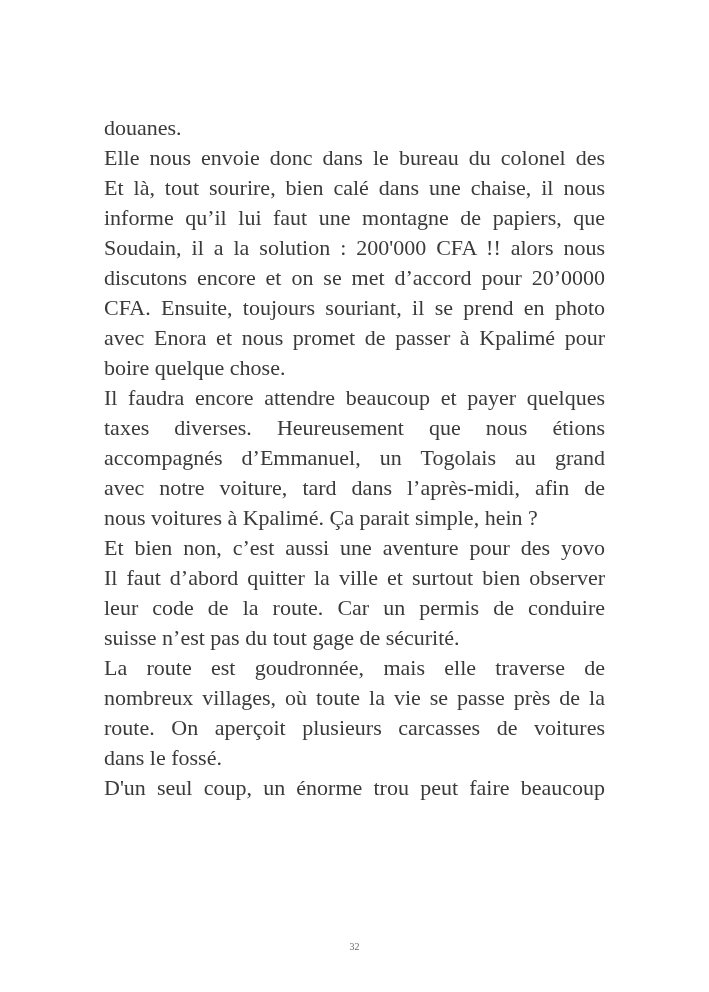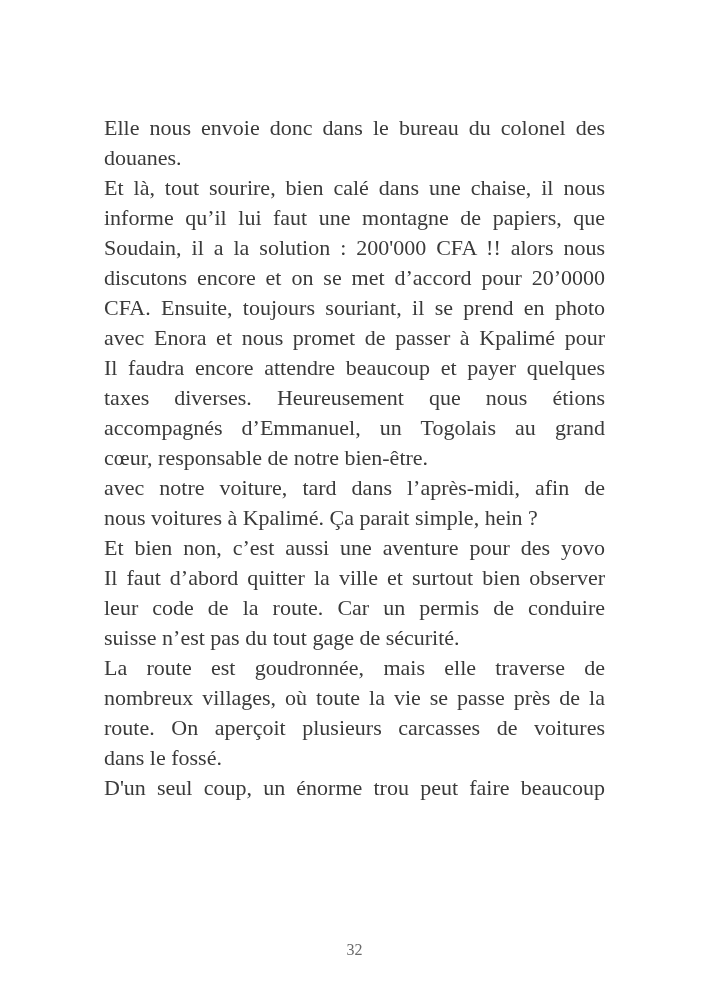--- a/index.html
+++ b/index.html
@@ -45,48 +45,48 @@
       text-align-last: justify;
       white-space: normal;
     }
     .page-number {
       position: absolute;
       left: 0;
       width: 709px;
       top: 941px;
       text-align: center;
       font-family: "Liberation Serif", "DejaVu Serif", serif;
-      font-size: 16px;
+      font-size: 10px;
       color: #6a6a6a;
     }
   </style>
 </head>
 <body>
 
 <div class="page">
   <div class="body-text" id="body-text">
       <div class="para">
+        <span class="line">douanes.</span>
         <span class="line justify">Elle nous envoie donc dans le bureau du colonel des</span>
-        <span class="line">douanes.</span>
       </div>
       <div class="para">
         <span class="line justify">Et là, tout sourire, bien calé dans une chaise, il nous</span>
         <span class="line justify">informe qu’il lui faut une montagne de papiers, que</span>
       </div>
       <div class="para">
         <span class="line justify">Soudain, il a la solution : 200'000 CFA !! alors nous</span>
         <span class="line justify">discutons encore et on se met d’accord pour 20’0000</span>
         <span class="line justify">CFA. Ensuite, toujours souriant, il se prend en photo</span>
         <span class="line justify">avec Enora et nous promet de passer à Kpalimé pour</span>
+        <span class="line">boire quelque chose.</span>
       </div>
       <div class="para">
         <span class="line justify">Il faudra encore attendre beaucoup et payer quelques</span>
         <span class="line justify">taxes diverses. Heureusement que nous étions</span>
         <span class="line justify">accompagnés d’Emmanuel, un Togolais au grand</span>
-        <span class="line">cœur, responsable de notre bien-être.</span>
       </div>
       <div class="para">
         <span class="line justify">avec notre voiture, tard dans l’après-midi, afin de</span>
         <span class="line">nous voitures à Kpalimé. Ça parait simple, hein ?</span>
       </div>
       <div class="para">
         <span class="line justify">Et bien non, c’est aussi une aventure pour des yovo</span>
       </div>
       <div class="para">
         <span class="line justify">Il faut d’abord quitter la ville et surtout bien observer</span>

